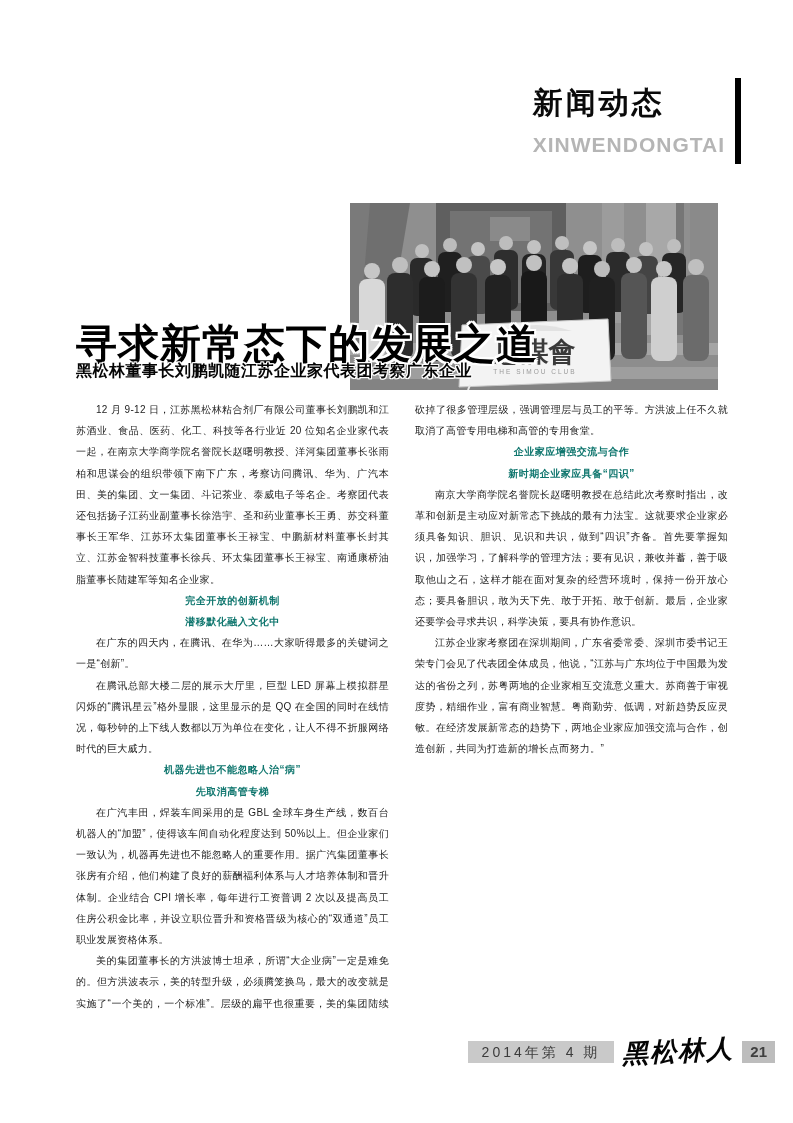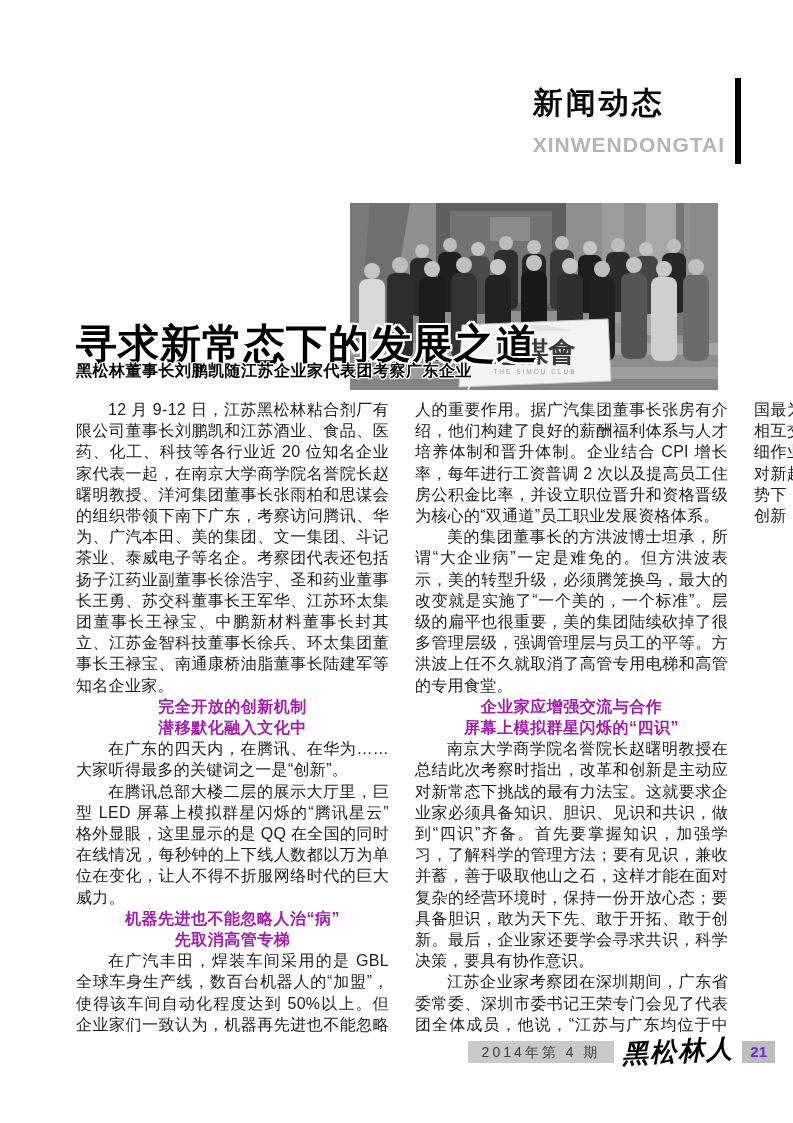--- a/index.html
+++ b/index.html
@@ -32,34 +32,34 @@
     position:absolute;left:76px;top:361px;z-index:3;
     font-size:16px;font-weight:bold;color:#050505;letter-spacing:.5px;white-space:nowrap;
     text-shadow:-1px 0 0 #fff,1px 0 0 #fff,0 -1px 0 #fff,0 1px 0 #fff,
                 -1px -1px 0 #fff,1px 1px 0 #fff,-1px 1px 0 #fff,1px -1px 0 #fff;
   }
 
   
   .body-cols{
     position:absolute;left:76px;top:399px;width:652px;height:642px;
     column-count:2;column-gap:26px;column-fill:auto;
-    font-size:16px;line-height:21.2px;color:#1d1d1d;
+    font-size:10px;line-height:21.2px;color:#1d1d1d;
     text-align:justify;letter-spacing:.3px;
   }
   .para{margin:0;text-indent:2em;}
-  .sec-heading{font-weight:bold;text-align:center;color:#a21caf;letter-spacing:.5px;}
+  .sec-heading{font-weight:bold;text-align:center;color:#0f766e;letter-spacing:.5px;}
 
   
   .footer{position:absolute;top:1034px;right:18px;display:flex;align-items:center;gap:8px;z-index:2;padding-left:29px;}
   .issue-strip{background:#c9c9c9;color:#3c3c3c;font-size:14px;line-height:22px;padding:0 14px;letter-spacing:3px;}
   .mag-logo{
     font-family:"Liberation Serif",serif;font-style:italic;font-weight:bold;
     font-size:26px;color:#050505;transform:rotate(-3deg);letter-spacing:2px;white-space:nowrap;
   }
-  .page-num{background:#bdbdbd;color:#6d28d9;font-weight:bold;font-size:15px;line-height:22px;padding:0 8px;}
+  .page-num{background:#bdbdbd;color:#404040;font-weight:bold;font-size:15px;line-height:22px;padding:0 8px;}
 </style>
 </head>
 <body>
 
 <div class="page">
 
   <div class="brand-bar"></div>
   <div class="brand-block">
     <div class="brand-cn">新闻动态</div>
     <div class="brand-en">XINWENDONGTAI</div>
@@ -197,21 +197,21 @@
       <p class="para">在广东的四天内，在腾讯、在华为……大家听得最多的关键词之一是“创新”。</p>
       <p class="para">在腾讯总部大楼二层的展示大厅里，巨型 LED 屏幕上模拟群星闪烁的“腾讯星云”格外显眼，这里显示的是 QQ 在全国的同时在线情况，每秒钟的上下线人数都以万为单位在变化，让人不得不折服网络时代的巨大威力。</p>
       <div class="sec-heading">
         <div>机器先进也不能忽略人治“病”</div>
         <div>先取消高管专梯</div>
       </div>
       <p class="para">在广汽丰田，焊装车间采用的是 GBL 全球车身生产线，数百台机器人的“加盟”，使得该车间自动化程度达到 50%以上。但企业家们一致认为，机器再先进也不能忽略人的重要作用。据广汽集团董事长张房有介绍，他们构建了良好的薪酬福利体系与人才培养体制和晋升体制。企业结合 CPI 增长率，每年进行工资普调 2 次以及提高员工住房公积金比率，并设立职位晋升和资格晋级为核心的“双通道”员工职业发展资格体系。</p>
       <p class="para">美的集团董事长的方洪波博士坦承，所谓“大企业病”一定是难免的。但方洪波表示，美的转型升级，必须腾笼换鸟，最大的改变就是实施了“一个美的，一个标准”。层级的扁平也很重要，美的集团陆续砍掉了很多管理层级，强调管理层与员工的平等。方洪波上任不久就取消了高管专用电梯和高管的专用食堂。</p>
       <div class="sec-heading">
         <div>企业家应增强交流与合作</div>
-        <div>屏幕上模拟群星闪烁的“四识”</div>
+        <div>新时期企业家应具备“四识”</div>
       </div>
       <p class="para">南京大学商学院名誉院长赵曙明教授在总结此次考察时指出，改革和创新是主动应对新常态下挑战的最有力法宝。这就要求企业家必须具备知识、胆识、见识和共识，做到“四识”齐备。首先要掌握知识，加强学习，了解科学的管理方法；要有见识，兼收并蓄，善于吸取他山之石，这样才能在面对复杂的经营环境时，保持一份开放心态；要具备胆识，敢为天下先、敢于开拓、敢于创新。最后，企业家还要学会寻求共识，科学决策，要具有协作意识。</p>
       <p class="para">江苏企业家考察团在深圳期间，广东省委常委、深圳市委书记王荣专门会见了代表团全体成员，他说，“江苏与广东均位于中国最为发达的省份之列，苏粤两地的企业家相互交流意义重大。苏商善于审视度势，精细作业，富有商业智慧。粤商勤劳、低调，对新趋势反应灵敏。在经济发展新常态的趋势下，两地企业家应加强交流与合作，创造创新，共同为打造新的增长点而努力。”</p>
     </div>
 
   <div class="footer">
     <div class="issue-strip">2014年第 4 期</div>
     <div class="mag-logo">黑松林人</div>
     <div class="page-num">21</div>
   </div>

